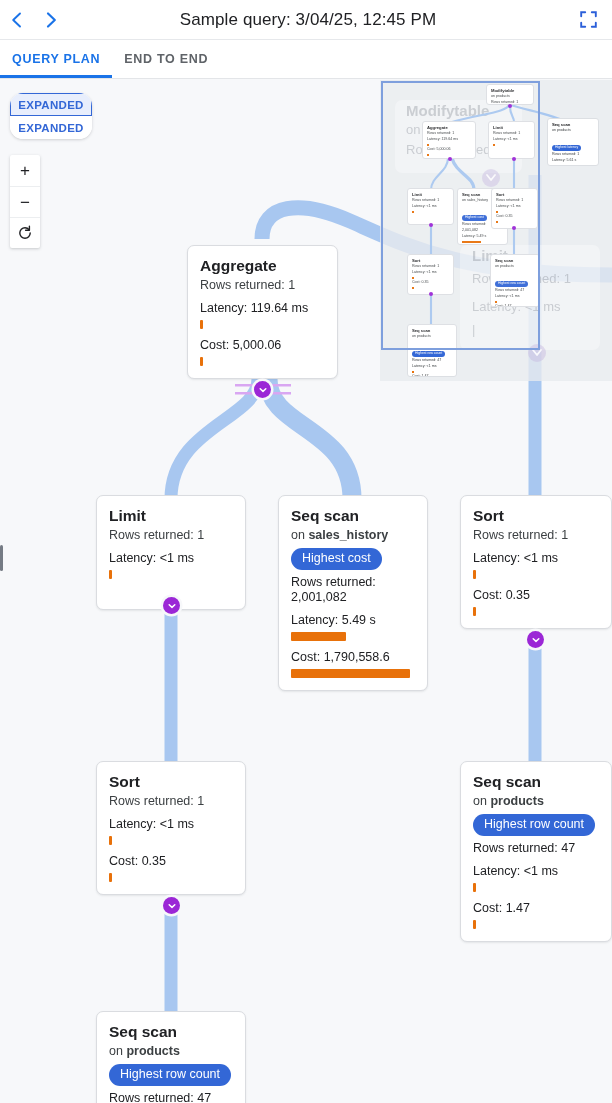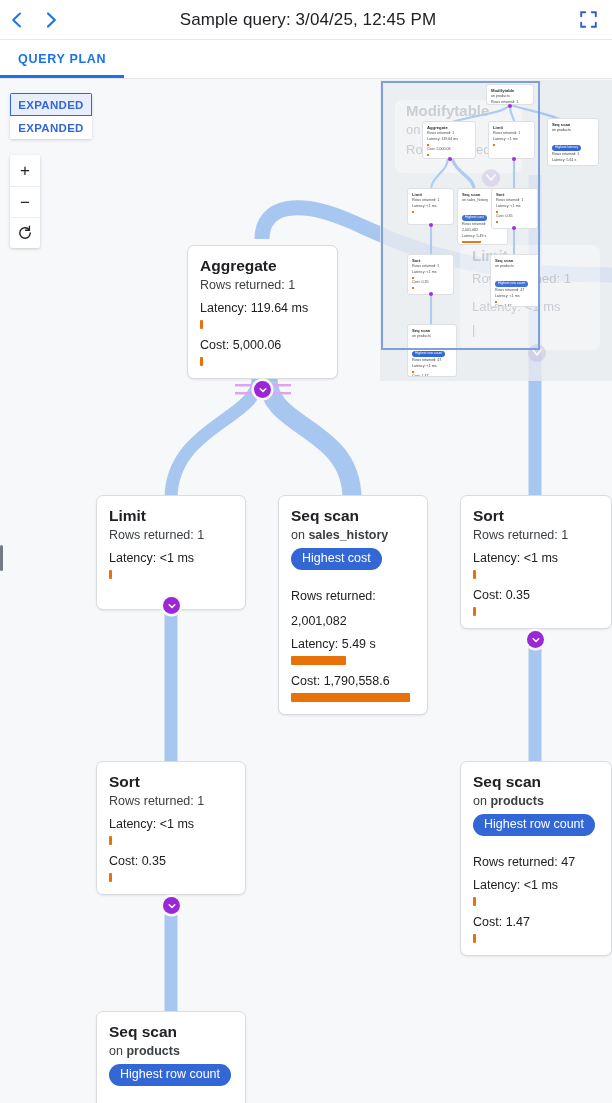--- a/index.html
+++ b/index.html
@@ -31,41 +31,41 @@
     cursor: pointer; margin-right: 4px;
   }
 
   
   .tabs {
     position: absolute; top: 40px; left: 0; width: 612px; height: 39px;
     background: #ffffff; display: flex; align-items: stretch;
     border-bottom: 1px solid #e3e5e8;
   }
   .tab {
-    display: flex; align-items: center; padding: 0 18px;
+    display: flex; align-items: center; padding: 0 12px;
     font-size: 12.5px; font-weight: 700; letter-spacing: 0.7px;
     color: #5f6368; cursor: pointer; position: relative;
   }
   .tab.active { color: #1a73e8; }
   .tab.active::after {
     content: ""; position: absolute; left: 0; right: 0; bottom: 0;
     height: 3px; background: #1a73e8;
   }
 
   
   .canvas {
     position: absolute; top: 79px; left: 0; width: 612px; height: 1024px;
     background: #f7f8fa; overflow: hidden;
   }
   .edges { position: absolute; top: 0; left: 0; width: 612px; height: 1024px; }
 
   
   .mode-toggle {
     position: absolute; left: 10px; top: 14px; width: 82px;
-    background: #ffffff; border-radius: 2px;
+    background: #ffffff; border-radius: 13px;
     box-shadow: 0 1px 3px rgba(60,64,67,0.22);
     overflow: hidden; z-index: 30;
   }
   .mode-btn {
     height: 23px; display: flex; align-items: center; justify-content: center;
     font-size: 11.5px; font-weight: 700; letter-spacing: 0.3px;
     color: #3367d6; cursor: pointer; background: #ffffff;
   }
   .mode-btn.selected { background: #e8eefc; border: 1px solid #3367d6; }
 
@@ -89,21 +89,21 @@
   }
   .node-title { font-size: 15.5px; font-weight: 700; color: #202124; line-height: 1.25; }
   .node-sub { font-size: 12.5px; color: #3c4043; margin-top: 3px; }
   .node-sub b { font-weight: 700; }
   .badge {
     display: inline-block; margin-top: 6px; padding: 3px 11px;
     border-radius: 11px; background: #3367d6; color: #ffffff;
     font-size: 12.5px; line-height: 1.25; white-space: nowrap;
   }
   .metric { margin-top: 9px; font-size: 12.5px; color: #202124; }
-  .metric.tight { margin-top: 19px; }
+  .metric.tight { margin-top: 5px; }
   .bar { height: 9px; background: #e8710a; margin-top: 5px; border-radius: 1px; }
   .bar.tiny { width: 3px; }
 
   
   .collapse {
     position: absolute; z-index: 25; width: 17px; height: 17px;
     border-radius: 50%; background: #9b27d6;
     display: flex; align-items: center; justify-content: center;
     box-shadow: 0 0 0 2.5px #f7f8fa; cursor: pointer;
   }
@@ -177,20 +177,21 @@
             <path d="M11.8 1.2 H15.8 V5.2"></path>
           <path d="M15.8 11.8 V15.8 H11.8"></path>
             <path d="M5.2 15.8 H1.2 V11.8"></path>
         </g>
       </svg>
     </div>
   </div>
 
   <div class="tabs">
     <div class="tab active">QUERY PLAN</div>
+    <div class="tab">END TO END</div>
   </div>
 
   <div class="canvas">
 
     <svg class="edges" viewBox="0 0 612 1024" preserveAspectRatio="none">
       <g fill="none" stroke="#a8c7f0" stroke-width="13" stroke-linecap="butt">
 
         <path d="M262,160 C262,125 300,120 350,142 C405,166 460,196 612,196" stroke-width="15"></path>
 
         <path d="M258,300 C258,340 171,348 171,420"></path>
@@ -251,21 +252,21 @@
         </svg>
     </div>
 
     <div class="node" style="left:278px; top:416px; width:150px;">
       <div class="node-title">Seq scan</div>
       <div class="node-sub">
         <span>on </span><b>sales_history</b>
       </div>
       <div class="badge">Highest cost</div>
       <div class="metric tight">Rows returned:</div>
-      <div class="metric tight" style="margin-top:11px">2,001,082</div>
+      <div class="metric tight" style="margin-top:1px">2,001,082</div>
       <div class="metric">Latency: 5.49 s</div>
       <div class="bar" style="width:55px"></div>
       <div class="metric">Cost: 1,790,558.6</div>
       <div class="bar" style="width:119px"></div>
     </div>
 
     <div class="node" style="left:460px; top:416px; width:152px;">
       <div class="node-title">Sort</div>
       <div class="node-sub">Rows returned: 1</div>
       <div class="metric">Latency: &lt;1 ms</div>

